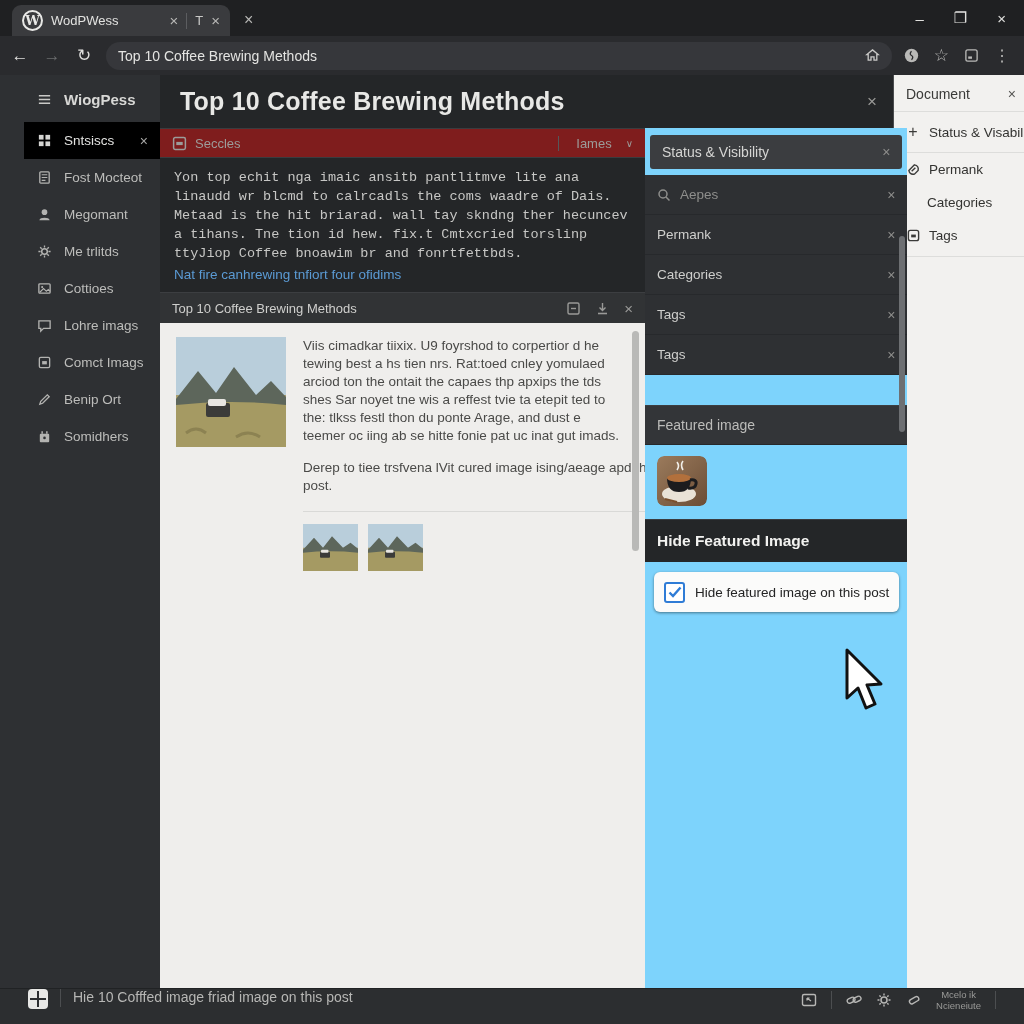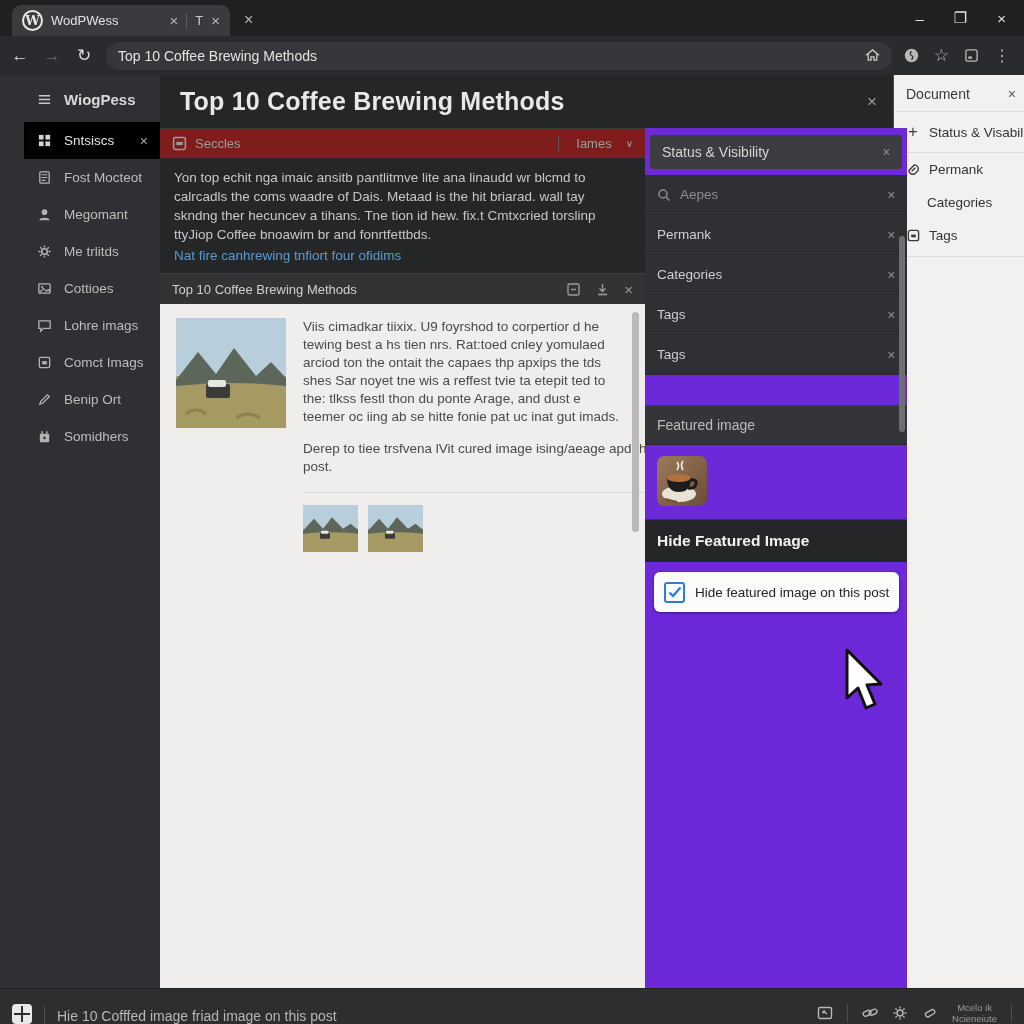--- a/index.html
+++ b/index.html
@@ -54,40 +54,40 @@
   .main-x { color:#9a9a98; font-size:17px; }
   .main-body { flex:1; display:flex; min-height:0; }
 
   
   .editor { width:485px; display:flex; flex-direction:column; min-height:0; }
   .ed-toolbar { height:30px; background:#7f1d1d; border-top:1px solid #3a3c3f; border-bottom:1px solid #3a3c3f;
                 display:flex; align-items:center; padding:0 12px; gap:8px; color:#9c9c9a; font-size:13px; }
   .ed-toolbar .grow { flex:1; }
   .tb-sep { width:1px; height:15px; background:#56575a; margin-right:9px; }
   .chev { font-size:10px; color:#9c9c9a; margin-left:6px; }
-  .ed-intro { padding:10px 14px 4px 14px; color:#c7c7c5; font-size:13.5px; line-height:19px; }
+  .ed-intro { padding:10px 14px 4px 14px; color:#c7c7c5; font-size:13.5px; line-height:19px;font-family:Liberation Mono, monospace; }
   .ed-link { padding:0 14px 10px 14px; color:#5b9bd5; font-size:13.5px; }
   .panel-head { height:31px; background:#313335; border-top:1px solid #3c3e41; display:flex; align-items:center;
                 padding:0 12px; color:#cfcfcd; font-size:13px; gap:14px; }
   .panel-head .grow { flex:1; }
   .ph-ic { color:#9a9a98; display:flex; align-items:center; }
   .ph-ic svg { width:15px; height:15px; }
   .ed-canvas { flex:1; background:#efeeec; position:relative; padding:14px 20px 0 16px; overflow:hidden; }
   .media-row { display:flex; gap:17px; }
   .land-thumb { width:110px; height:110px; flex:0 0 auto; }
   .land-thumb svg, .land-small svg { width:100%; height:100%; display:block; }
   .ed-body { color:#4a4a48; font-size:13.5px; line-height:18px; width:360px; }
   .ed-body2 { color:#4a4a48; font-size:13.5px; line-height:18px; width:360px; margin:12px 0 0 127px; }
   .ed-divider { height:1px; background:#d9d9d7; margin:16px 0 12px 127px; width:358px; }
   .small-thumbs { display:flex; gap:10px; margin-left:127px; }
   .land-small { width:55px; height:47px; }
   .ed-scroll { position:absolute; right:6px; top:8px; width:7px; height:220px; background:#b9b9b7; border-radius:4px; }
 
   
-  .settings { width:292px; background:#6d28d9; display:flex; flex-direction:column; position:relative; }
+  .settings { width:292px; background:#7dd3fc; display:flex; flex-direction:column; position:relative; }
   .set-header { margin:7px 5px 6px 5px; height:34px; background:#3b3d40; border-radius:3px;
                 display:flex; align-items:center; padding:0 12px; color:#d5d5d3; font-size:14px; }
   .set-row { height:40px; background:#2e3033; border-bottom:1px solid #27292c; display:flex; align-items:center;
              padding:0 12px; color:#cfcfcd; font-size:13.5px; gap:9px; }
   .set-row .grow, .set-header .grow { flex:1; }
   .row-x { color:#8e8e8c; font-size:14px; }
   .search-ic svg { width:14px; height:14px; display:block; }
   .muted { color:#8e8e8c; }
   .set-scroll { position:absolute; right:2px; top:108px; width:6px; height:196px; background:#6d6f72; border-radius:3px; }
   .feat-label-row { margin-top:30px; height:40px; background:#333538; border-top:1px solid #3c3e41; border-bottom:1px solid #26282a;
@@ -115,22 +115,22 @@
   .doc-item { display:flex; align-items:center; gap:9px; padding:9px 6px 9px 12px; font-size:13.5px;
               white-space:nowrap; overflow:hidden; }
   .doc-item.first { border-bottom:1px solid #dddddb; padding-top:11px; padding-bottom:11px; }
   .doc-item.indent { padding-left:33px; }
   .doc-item.last { border-bottom:1px solid #dddddb; padding-bottom:13px; }
   .doc-ic { width:14px; display:flex; align-items:center; justify-content:center; color:#3a3a38; flex:0 0 auto; }
   .doc-ic svg { width:13px; height:13px; }
   .plus { font-size:16px; color:#3a3a38; }
 
   
-  .statusbar { height:36px; background:#2c2e30; border-top:1px solid #202224; display:flex; align-items:flex-end;
-               padding:0 12px; gap:12px; }
+  .statusbar { height:36px; background:#2c2e30; border-top:1px solid #202224; display:flex; align-items:flex-start;
+               padding:0 28px; gap:12px; }
   .apps-ic { width:20px; height:20px; border-radius:4px; background:#e8e8e6; position:relative; flex:0 0 auto; }
   .apps-ic::before, .apps-ic::after { content:""; position:absolute; background:#2c2e30; }
   .apps-ic::before { left:9px; top:2px; width:2px; height:16px; }
   .apps-ic::after { top:9px; left:2px; height:2px; width:16px; }
   .st-sep { width:1px; height:18px; background:#4c4e50; }
   .st-msg { color:#b7b7b5; font-size:14px; flex:1; }
   .st-right { display:flex; align-items:center; gap:14px; }
   .st-ic { color:#b7b7b5; display:flex; align-items:center; }
   .st-ic svg { width:16px; height:16px; }
   .st-note { color:#9a9a98; font-size:9.5px; line-height:11px; text-align:center; }

